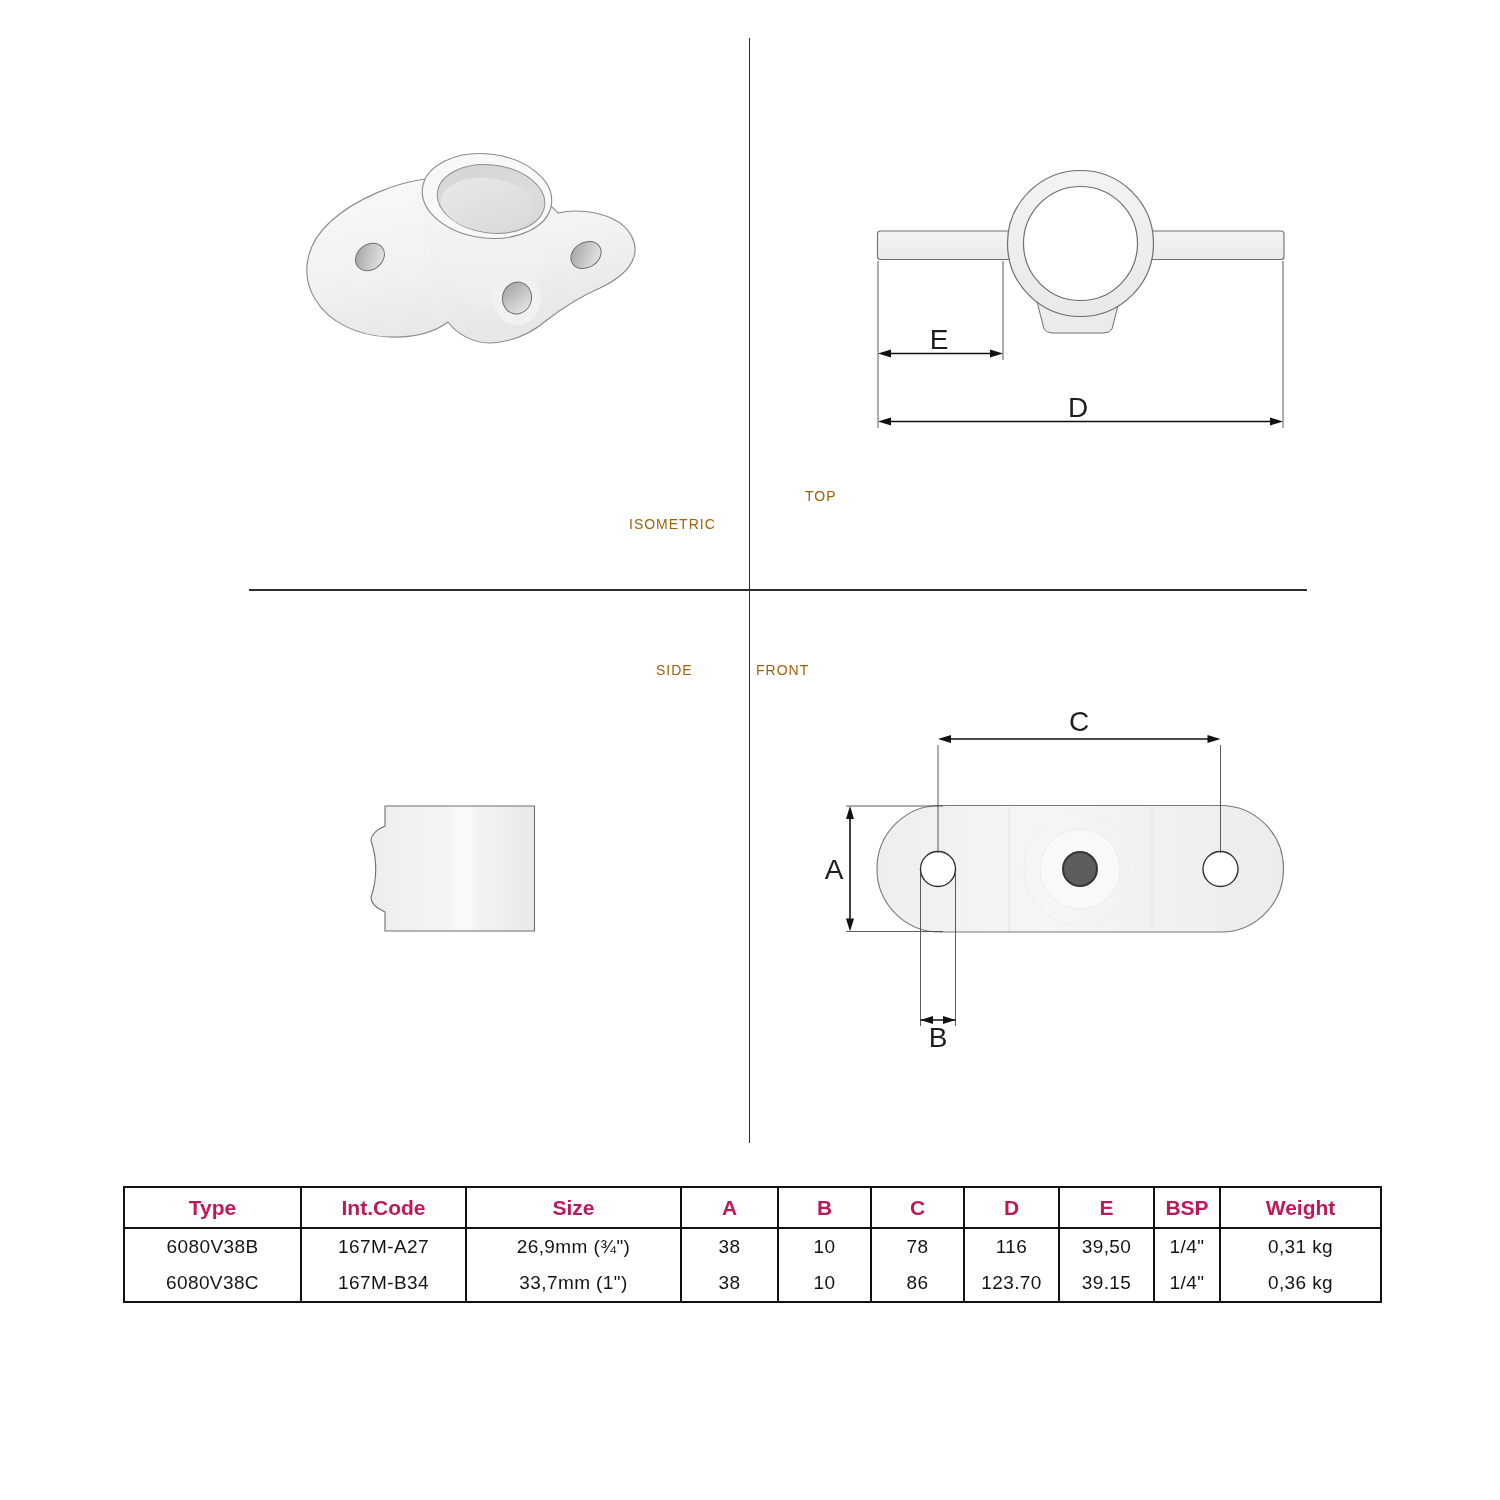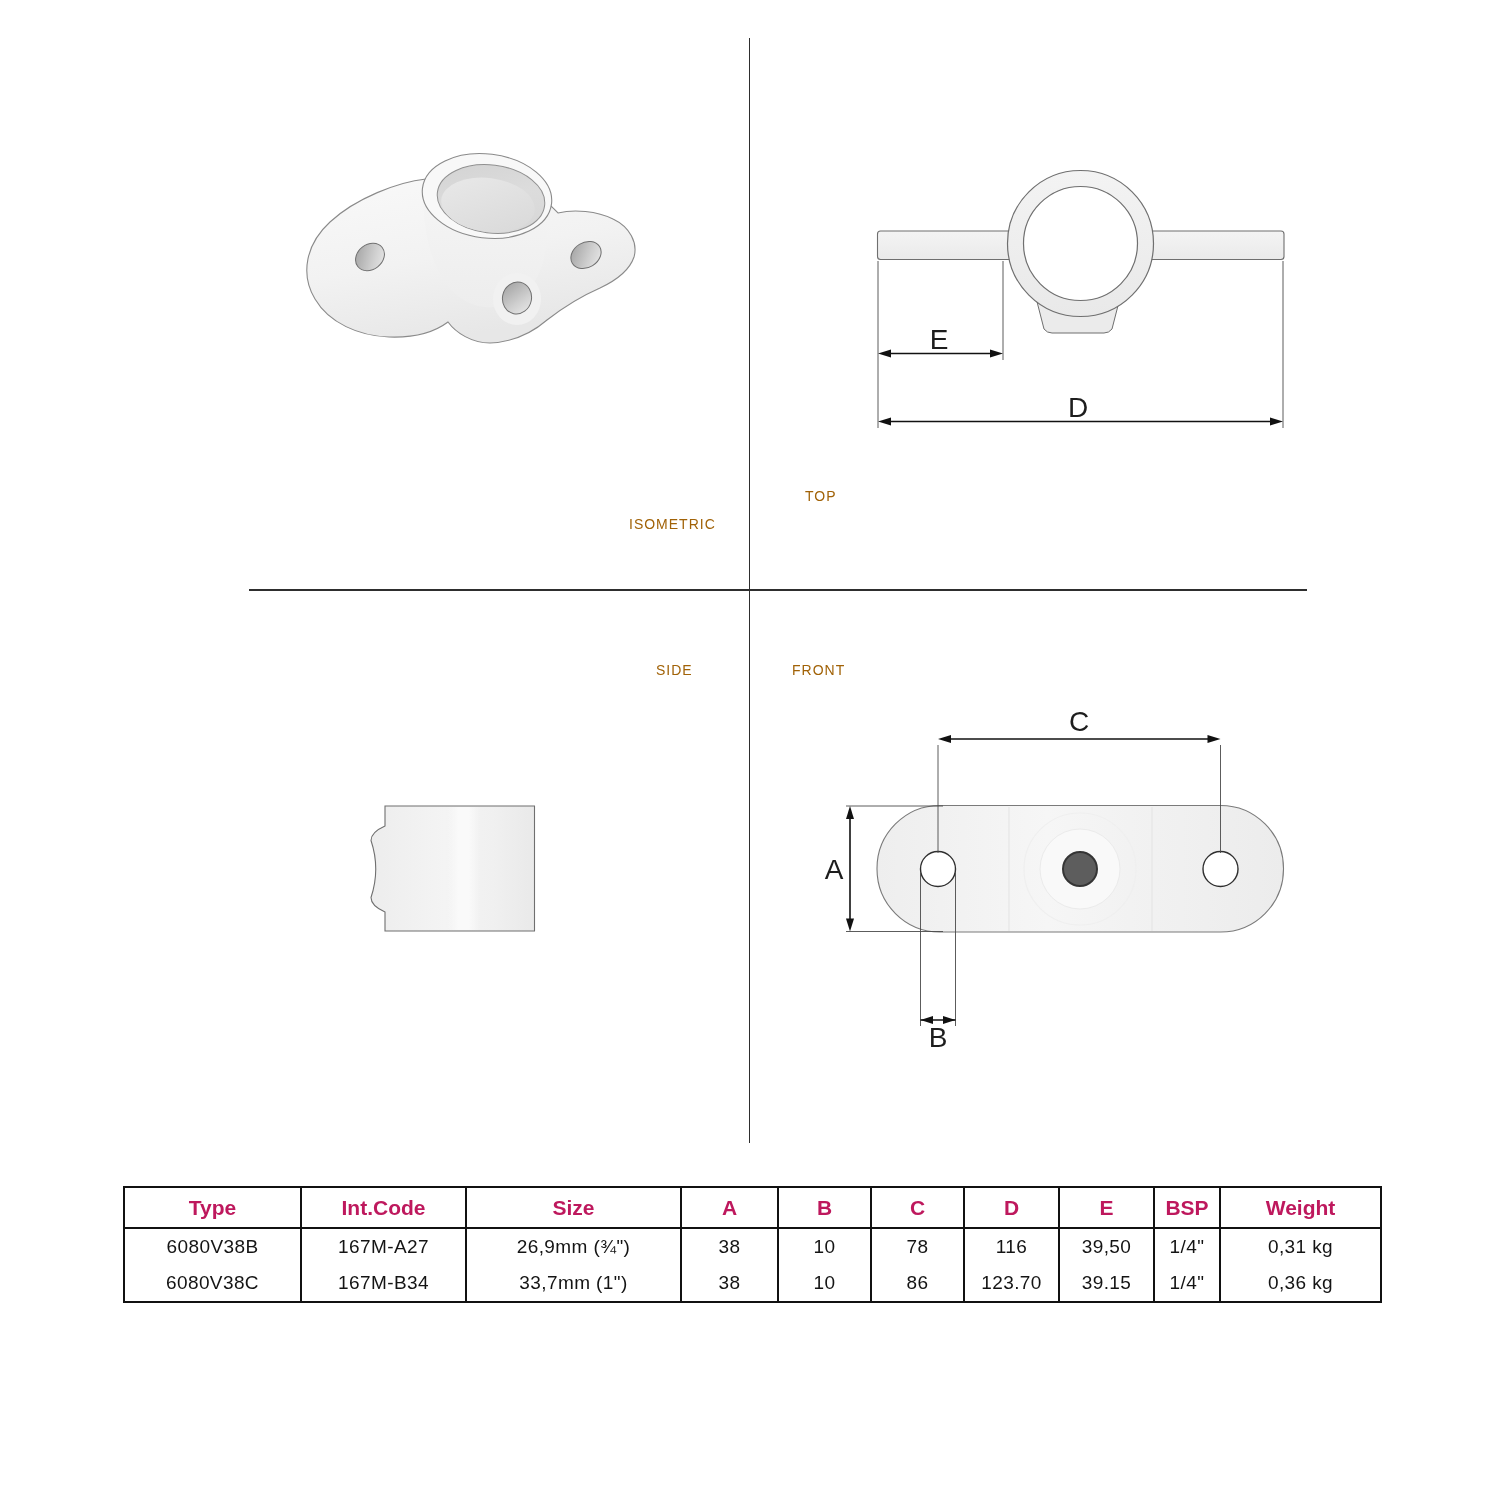--- a/index.html
+++ b/index.html
@@ -194,21 +194,21 @@
     <line class="extline" x1="955.5" y1="872" x2="955.5" y2="1026"></line>
     <line class="dimline" x1="920.5" y1="1020" x2="955.5" y2="1020"></line>
     <polygon class="arrow" points="920.5,1020 933,1016 933,1024"></polygon>
     <polygon class="arrow" points="955.5,1020 943,1016 943,1024"></polygon>
     <text x="938" y="1047" text-anchor="middle">B</text>
   </svg>
 
   <div class="caption" style="left:629px;top:516px;">ISOMETRIC</div>
   <div class="caption" style="left:805px;top:488px;">TOP</div>
   <div class="caption" style="left:656px;top:662px;text-align:center;">SIDE</div>
-  <div class="caption" style="left:792px;top:662px;">FRONT</div>
+  <div class="caption" style="left:756px;top:662px;">FRONT</div>
 
   <table class="spec">
     <colgroup>
       <col style="width:177px">
         <col style="width:165px">
         <col style="width:215px">
       <col style="width:97px">
         <col style="width:93px">
         <col style="width:93px">
       <col style="width:95px">

